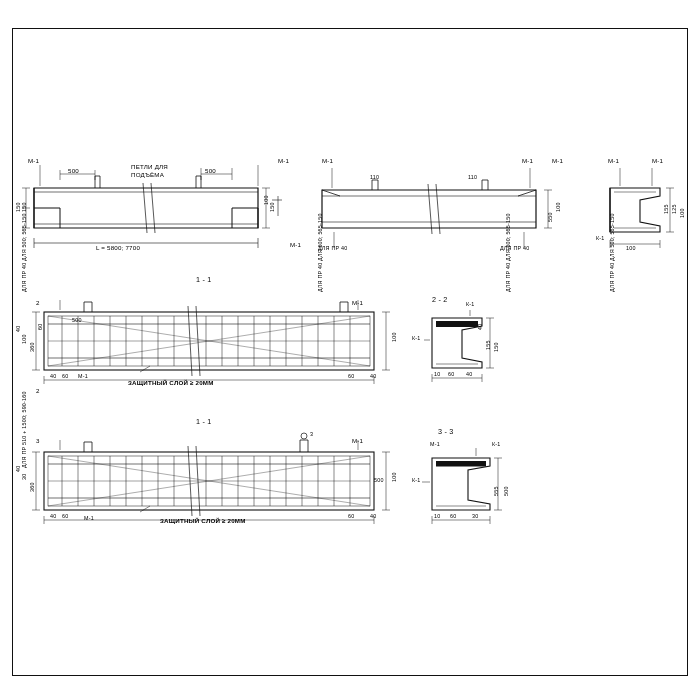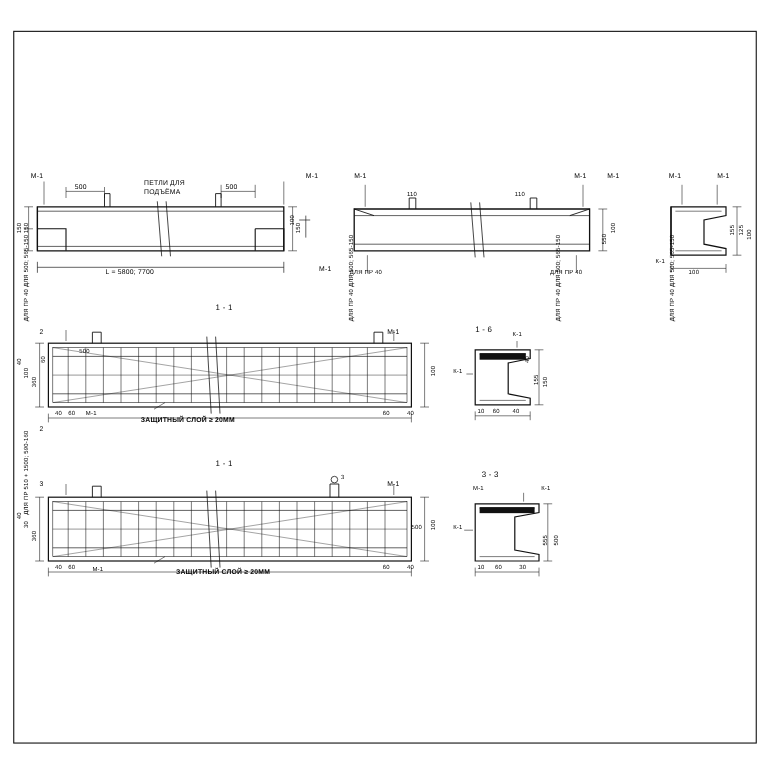--- a/index.html
+++ b/index.html
@@ -227,21 +227,21 @@
   <div class="lbl s" style="left:50px;top:374px;">40</div>
   <div class="lbl s" style="left:62px;top:374px;">60</div>
   <div class="lbl s" style="left:348px;top:374px;">60</div>
   <div class="lbl s" style="left:370px;top:374px;">40</div>
   <div class="lbl s" style="left:78px;top:374px;">М-1</div>
   <div class="lbl b" style="left:128px;top:380px;">ЗАЩИТНЫЙ СЛОЙ ≥ 20ММ</div>
   <div class="lbl" style="left:36px;top:388px;">2</div>
   <div class="lbl s rot90" style="left:22px;top:468px;">ДЛЯ ПР 510 + 1500; 590-160</div>
   <div class="lbl s" style="left:72px;top:318px;">500</div>
 
-  <div class="lbl t" style="left:432px;top:296px;">1 - 6</div>
+  <div class="lbl t" style="left:432px;top:296px;">2 - 2</div>
 
   <svg width="700" height="700">
     <g stroke="#111" fill="none" stroke-width="1">
       <path d="M432,318 L482,318 L482,326 L462,330 L462,358 L482,362 L482,368 L432,368 L432,318 Z" stroke-width="1.1"></path>
       <path d="M436,322 L478,322" stroke-width="0.5"></path>
       <path d="M436,364 L478,364" stroke-width="0.5"></path>
       <rect x="436" y="321" width="42" height="6" fill="#111" stroke="none"></rect>
 
       <path d="M490,318 L490,368" stroke-width="0.5"></path>
       <path d="M486,318 L494,318 M486,368 L494,368" stroke-width="0.5"></path>

